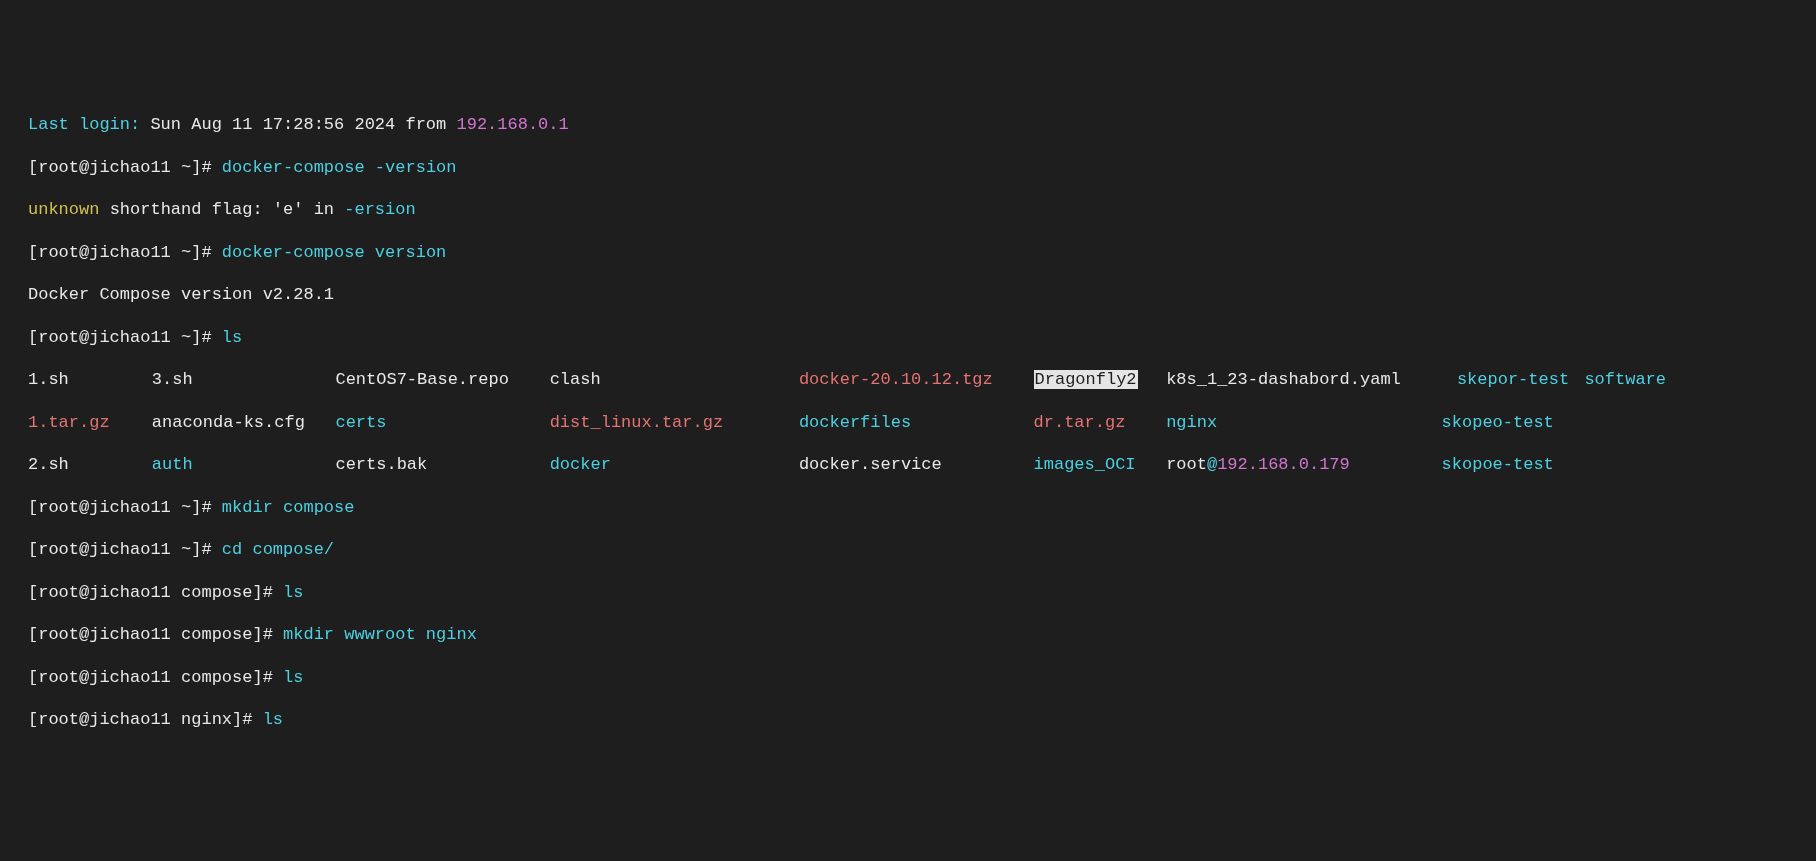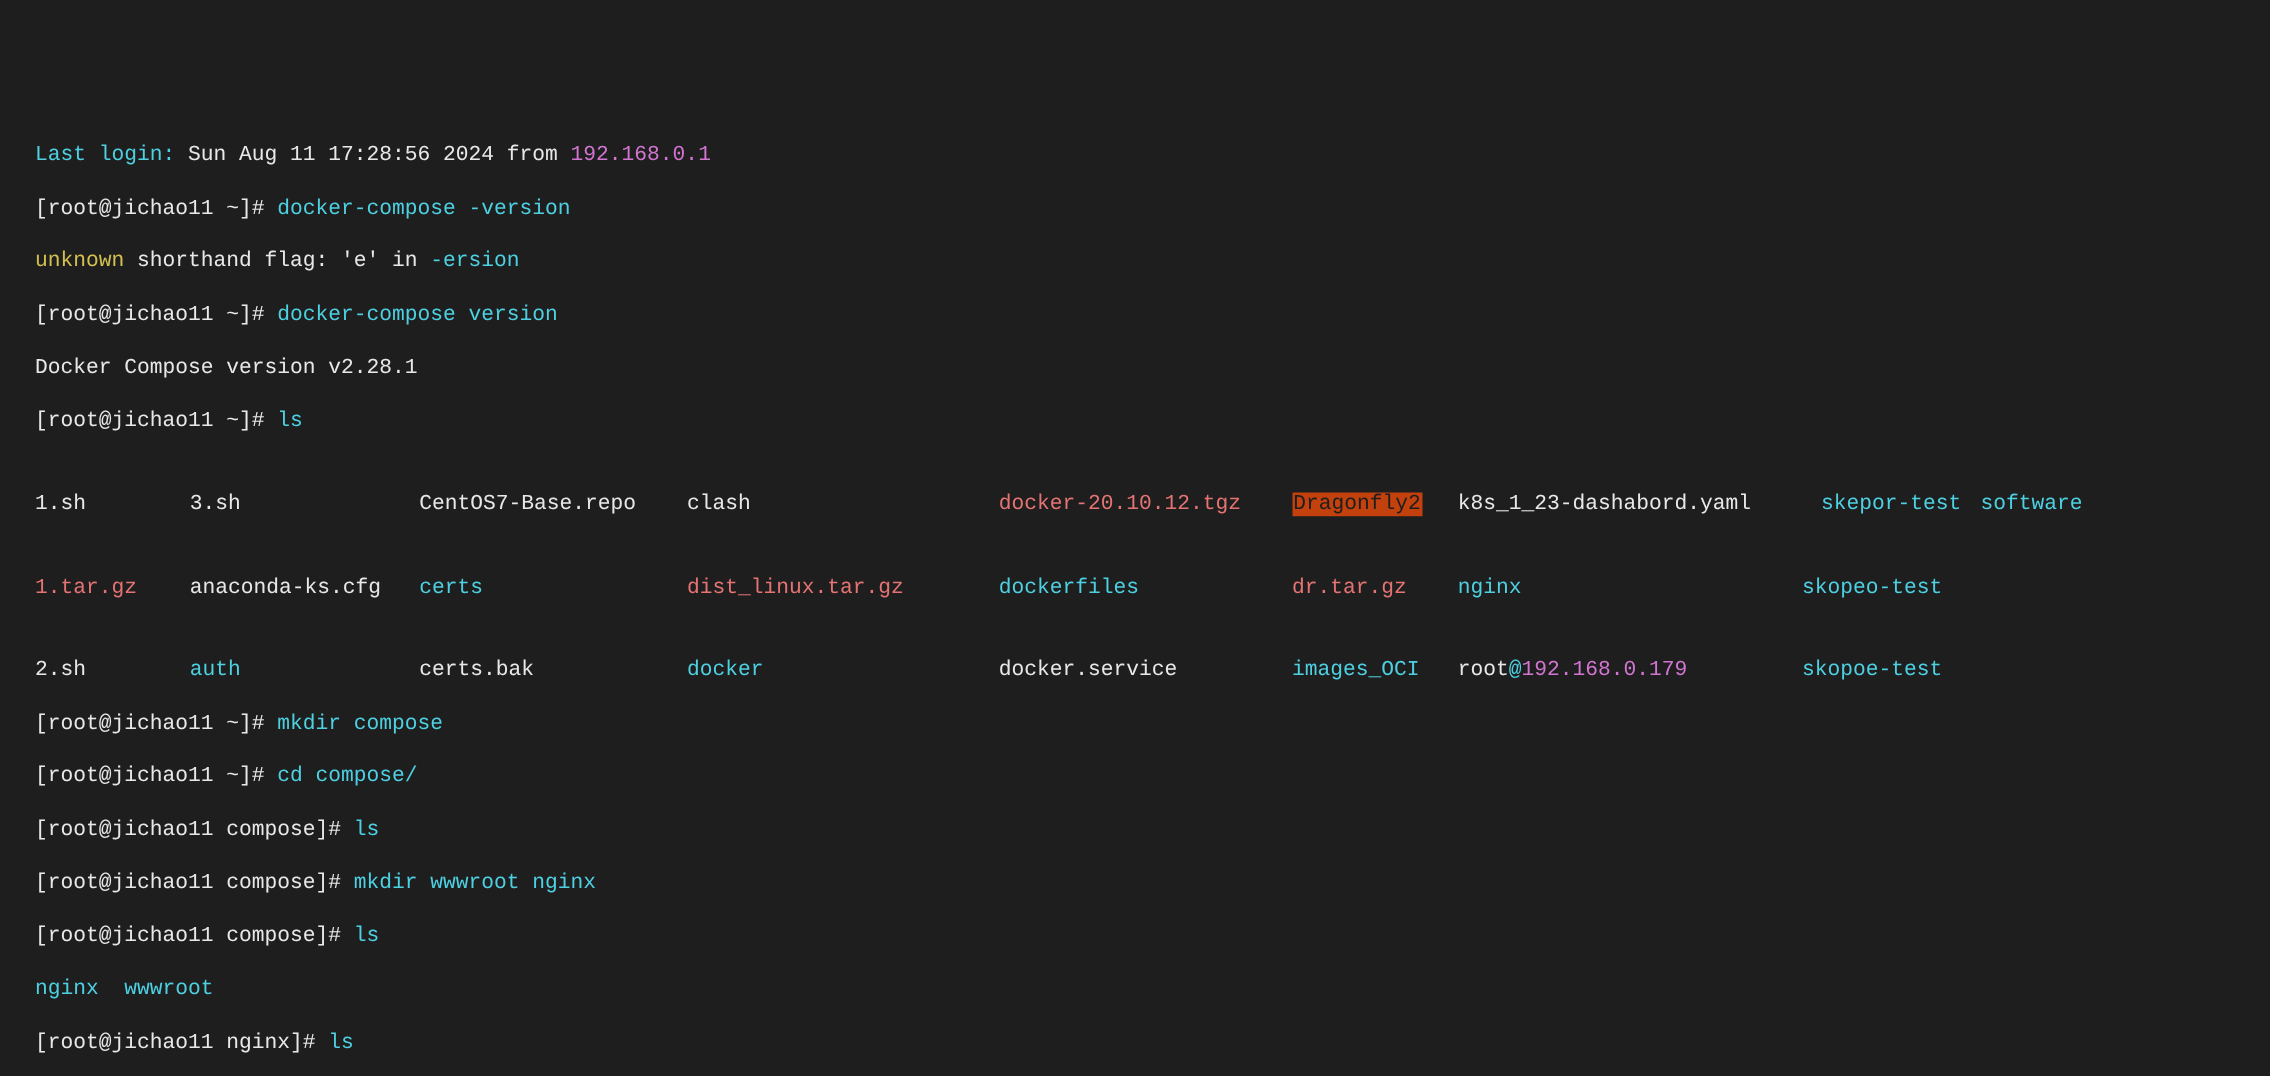--- a/index.html
+++ b/index.html
@@ -15,27 +15,27 @@
       line-height: 1.25;
       padding: 8px 0 8px 28px;
       white-space: pre;
       overflow-x: auto;
     }
     .cyan { color: #4dd0e1; }
     .white { color: #e8e8e8; }
     .yellow { color: #d4c050; }
     .magenta { color: #d175d1; }
     .red { color: #e57373; }
-    .green-bg { background: #c2410c; color: #1e1e1e; padding: 0 1px; }
+    .green-bg { background: #e5e5e5; color: #1e1e1e; padding: 0 1px; }
     .line { display: block; }
     .col { display: inline-block; }
     .c1 { width: 9ch; }
     .c2 { width: 18ch; margin-left: 32px; }
     .c3 { width: 21ch; }
-    .c4 { width: 21ch; margin-top: 24px; }
+    .c4 { width: 21ch; }
     .c5 { width: 23ch; margin-left: 35px; }
     .c6 { width: 13ch; }
     .c7 { width: 27ch; }
     .c8 { width: 14ch; text-align: center; }
   </style>
 </head>
 <body>
 
 
 
@@ -47,21 +47,20 @@
 <span class="line white">Docker Compose version v2.28.1</span>
 <span class="line"><span class="white">[root@jichao11 ~]#</span> <span class="cyan">ls</span></span>
 <span class="line"><span class="col c1 white">1.sh</span><span class="col c2 white">3.sh</span><span class="col c3 white">CentOS7-Base.repo</span><span class="col c4 white">clash</span><span class="col c5 red">docker-20.10.12.tgz</span><span class="col c6"><span class="green-bg">Dragonfly2</span></span><span class="col c7 white">k8s_1_23-dashabord.yaml</span><span class="col c8 cyan">skepor-test</span><span class="cyan">software</span></span>
 <span class="line"><span class="col c1 red">1.tar.gz</span><span class="col c2 white">anaconda-ks.cfg</span><span class="col c3 cyan">certs</span><span class="col c4 red">dist_linux.tar.gz</span><span class="col c5 cyan">dockerfiles</span><span class="col c6 red">dr.tar.gz</span><span class="col c7 cyan">nginx</span><span class="cyan">skopeo-test</span></span>
 <span class="line"><span class="col c1 white">2.sh</span><span class="col c2 cyan">auth</span><span class="col c3 white">certs.bak</span><span class="col c4 cyan">docker</span><span class="col c5 white">docker.service</span><span class="col c6 cyan">images_OCI</span><span class="col c7"><span class="white">root</span><span class="cyan">@</span><span class="magenta">192.168.0.179</span></span><span class="cyan">skopoe-test</span></span>
 <span class="line"><span class="white">[root@jichao11 ~]#</span> <span class="cyan">mkdir compose</span></span>
 <span class="line"><span class="white">[root@jichao11 ~]#</span> <span class="cyan">cd compose/</span></span>
 <span class="line"><span class="white">[root@jichao11 compose]#</span> <span class="cyan">ls</span></span>
 <span class="line"><span class="white">[root@jichao11 compose]#</span> <span class="cyan">mkdir wwwroot nginx</span></span>
 <span class="line"><span class="white">[root@jichao11 compose]#</span> <span class="cyan">ls</span></span>
-<span class="line cyan">nginx  wwwroot</span>
 <span class="line"><span class="white">[root@jichao11 nginx]#</span> <span class="cyan">ls</span></span>
 
 
 
 
 
 
 
 
 

